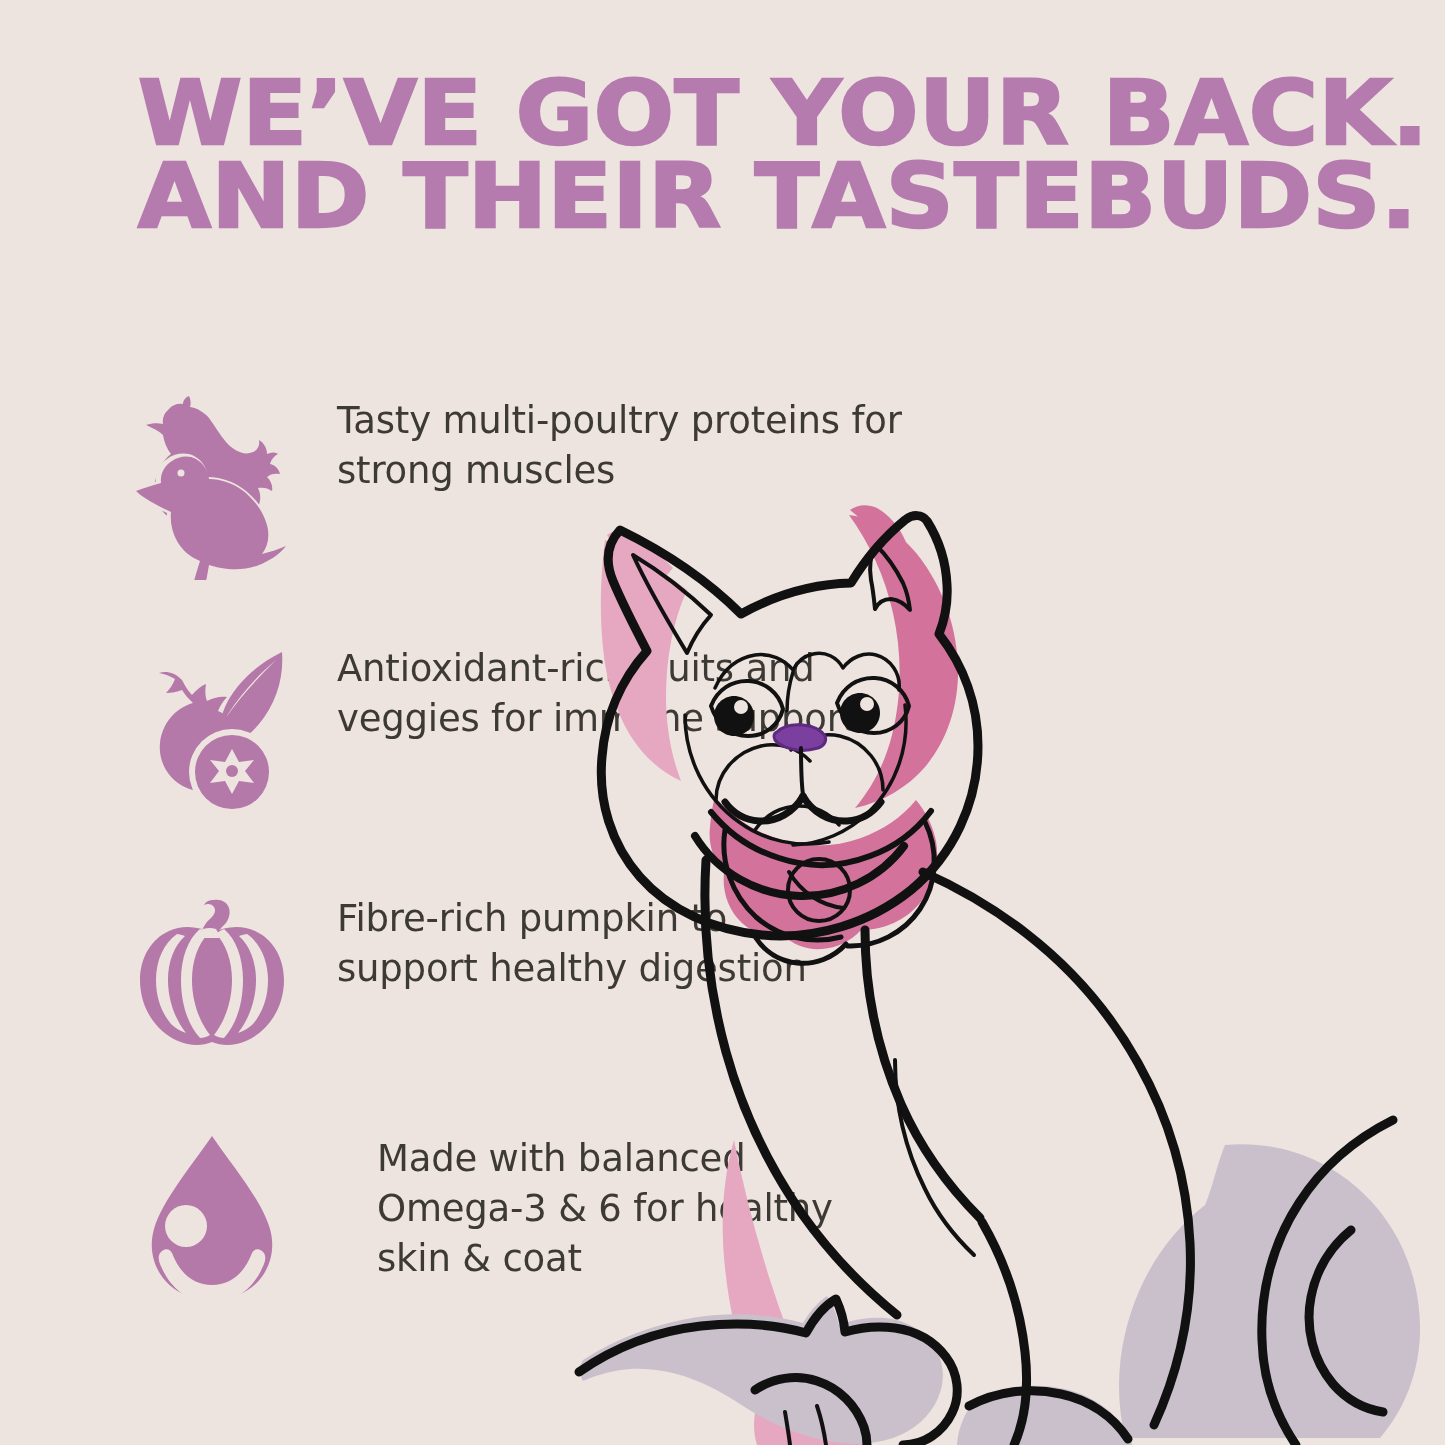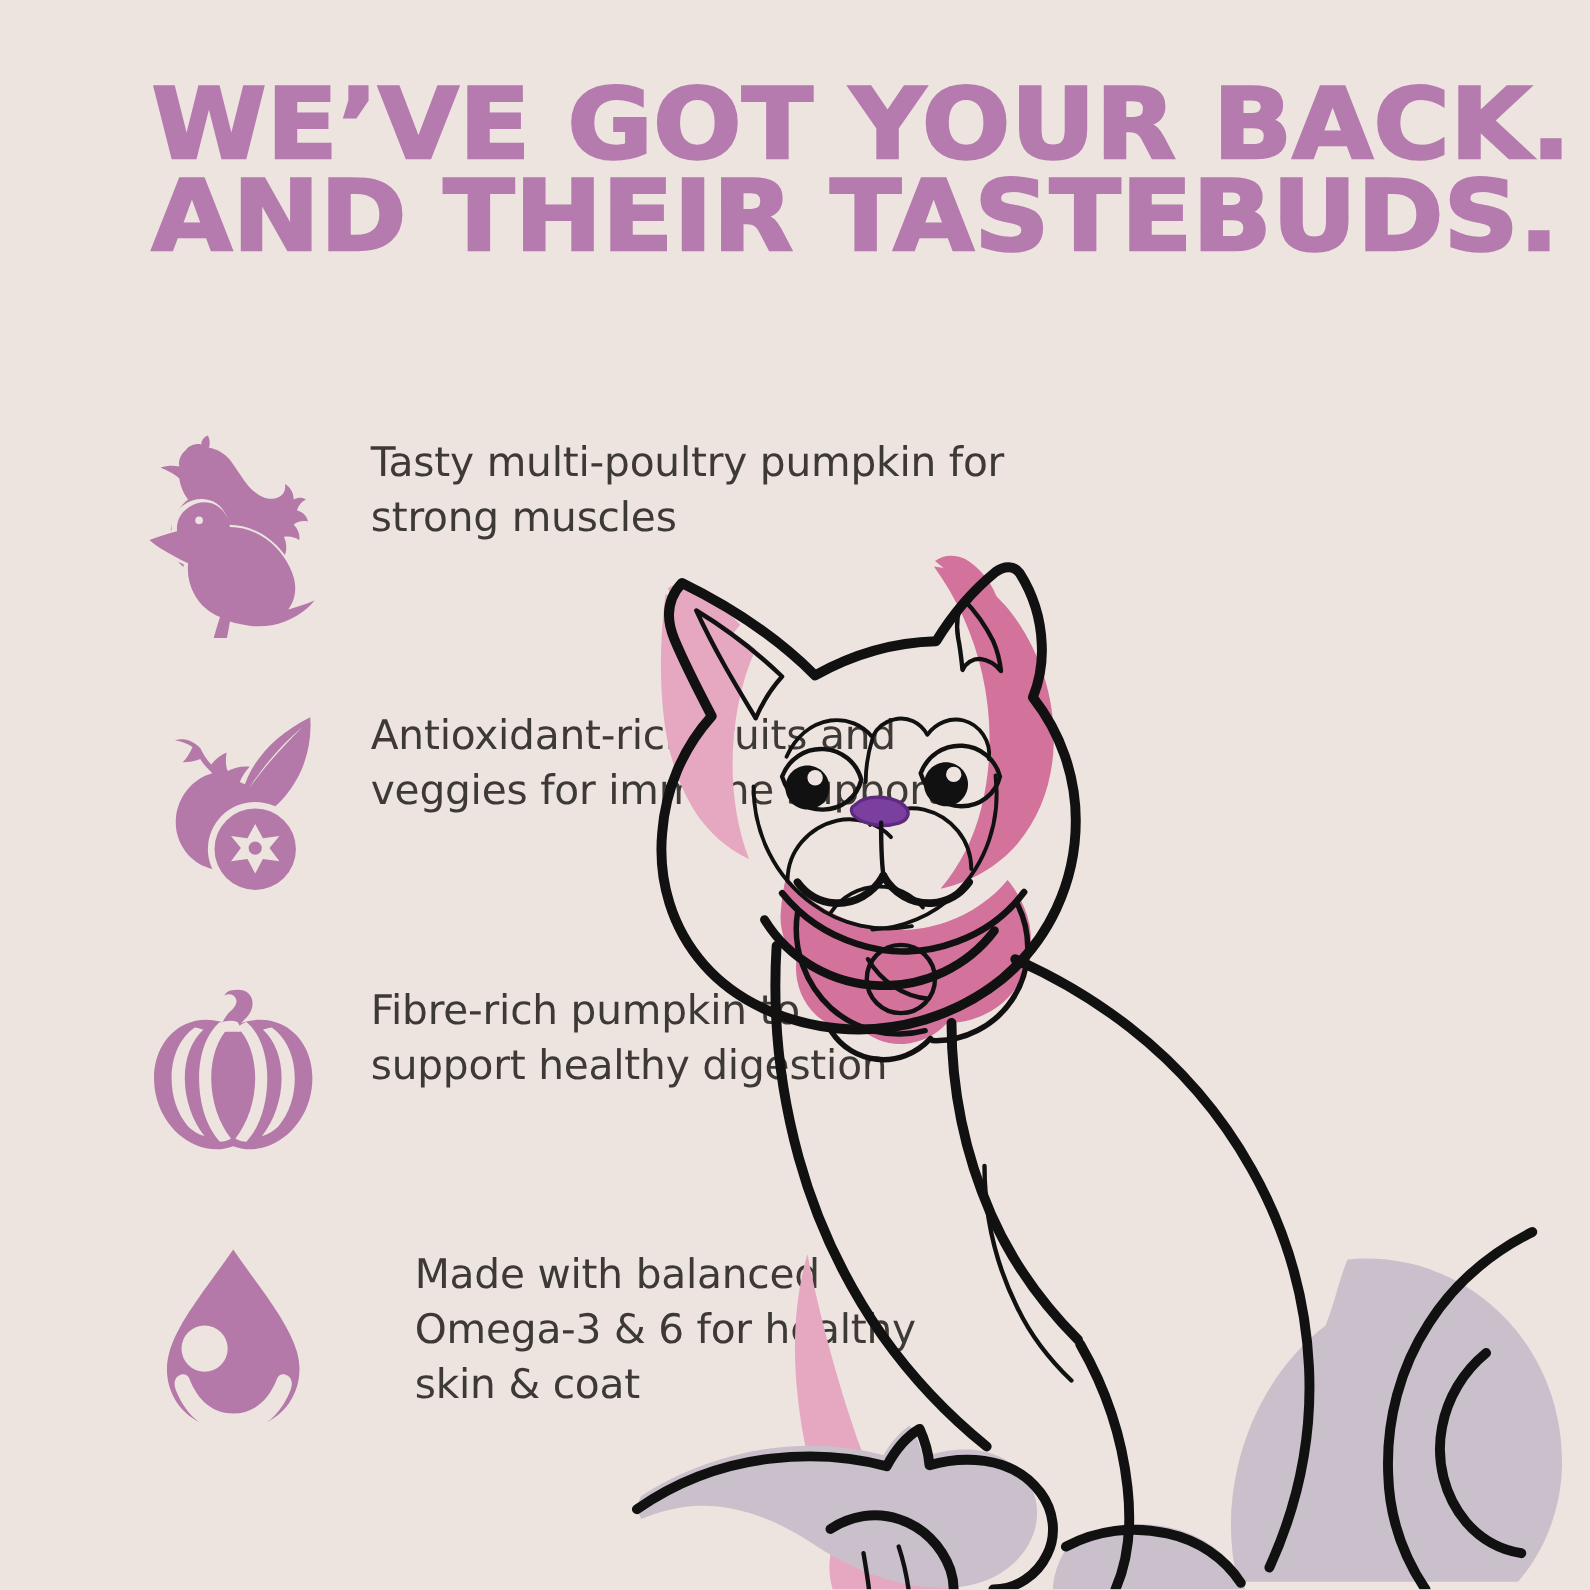--- a/index.html
+++ b/index.html
@@ -140,21 +140,21 @@
             C132 109 141 121 145 135 C148 146 146 156 140 164
             C148 162 157 159 164 156 C157 165 147 171 137 175
             C127 179 116 180 106 179 C99 178 93 177 87 175
             C86 181 85 187 84 191 L72 191 C74 184 76 177 78 171
             C68 167 60 160 55 151 C50 142 48 132 49 122
             C40 118 31 113 23 108 C20 106 17 104 14 101 Z"></path>
 
           <circle cx="59" cy="83" r="3.5" fill="#EDE4DF"></circle>
         </svg>
       </div>
-      <div class="feature-text">Tasty multi-poultry pumpkin for
+      <div class="feature-text">Tasty multi-poultry proteins for
 strong muscles</div>
     </div>
 
     <div class="feature" id="feature-2">
       <div class="feature-icon">
         <svg width="180" height="190" viewBox="0 0 180 190" xmlns="http://www.w3.org/2000/svg">
 
           <path fill="#B478A9" d="M160 14 C162 40 154 66 137 86 C127 98 114 106 100 109
             C96 96 97 82 103 69 C112 49 130 29 160 14 Z"></path>
 

